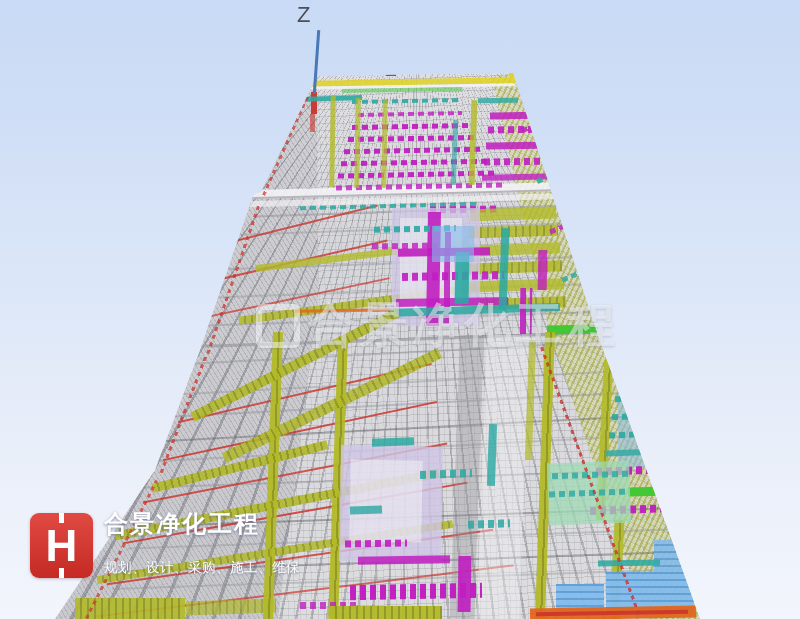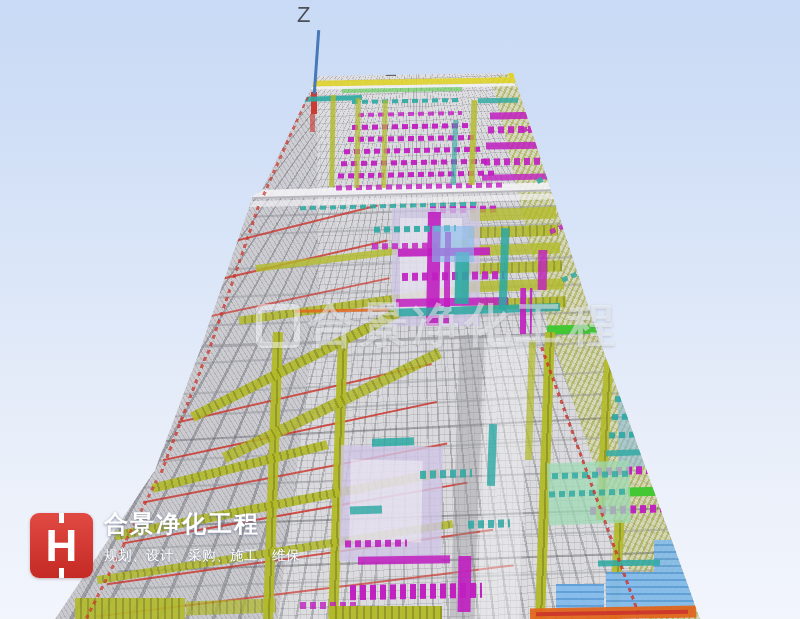--- a/index.html
+++ b/index.html
@@ -50,21 +50,21 @@
              box-shadow:0 1px 3px rgba(120,60,60,.35);flex:none;margin-top:5px;}
   #logo-mono{color:#fff;font-size:44px;font-weight:bold;line-height:1;
              font-family:"Liberation Sans",sans-serif;}
   .logo-slit{position:absolute;left:29px;width:5px;height:10px;background:#fff;}
   .slit-top{top:0;} .slit-bot{bottom:0;}
   #logo-textcol{margin-left:11px;color:#fff;}
   #logo-title{font-size:24px;font-weight:bold;letter-spacing:2px;
               text-shadow:0 1px 3px rgba(110,120,145,.9);}
   #logo-sub{font-size:15px;font-weight:bold;letter-spacing:1px;margin-top:6px;
             text-shadow:0 1px 2px rgba(110,120,145,.85);}
-  #logo-tag{font-size:13.5px;letter-spacing:.5px;margin-top:7px;
+  #logo-tag{font-size:13.5px;letter-spacing:.5px;margin-top:19px;
             text-shadow:0 1px 2px rgba(110,120,145,.85);}
 </style>
 </head>
 <body>
 
 <div id="stage">
   <div id="sky"></div>
 
   <div id="model" style="clip-path: polygon(317px 76px, 513px 73px, 596px 330px, 700px 619px, 55px 619px, 155px 470px, 200px 350px, 253px 196px, 262px 190px);">
     <div id="bld-tex"></div>

